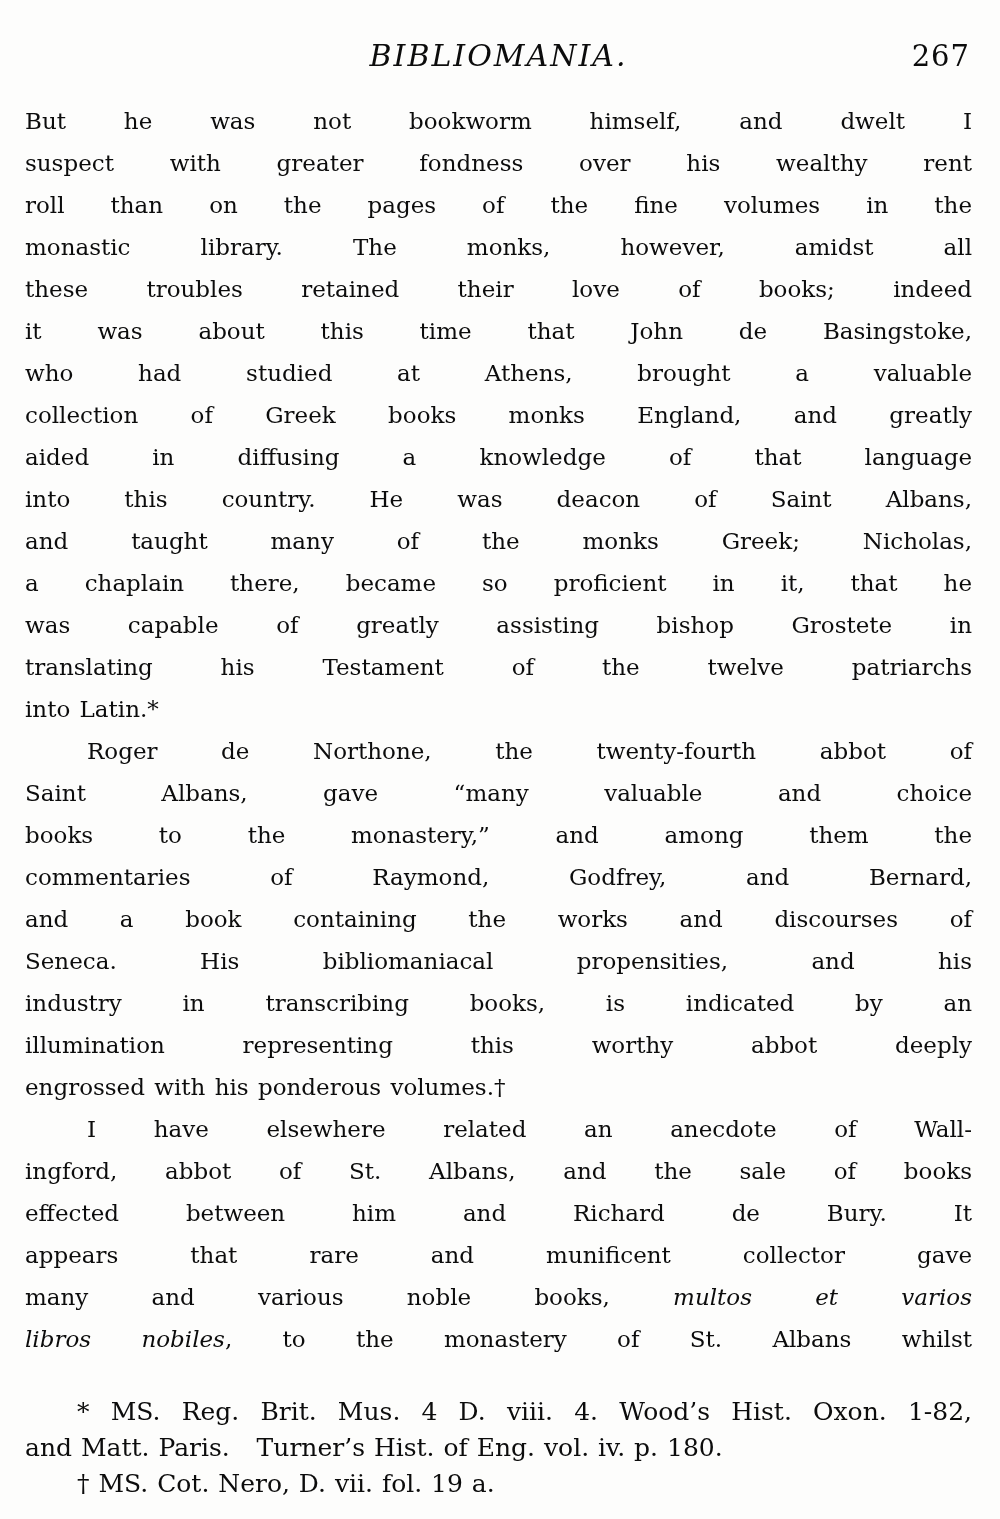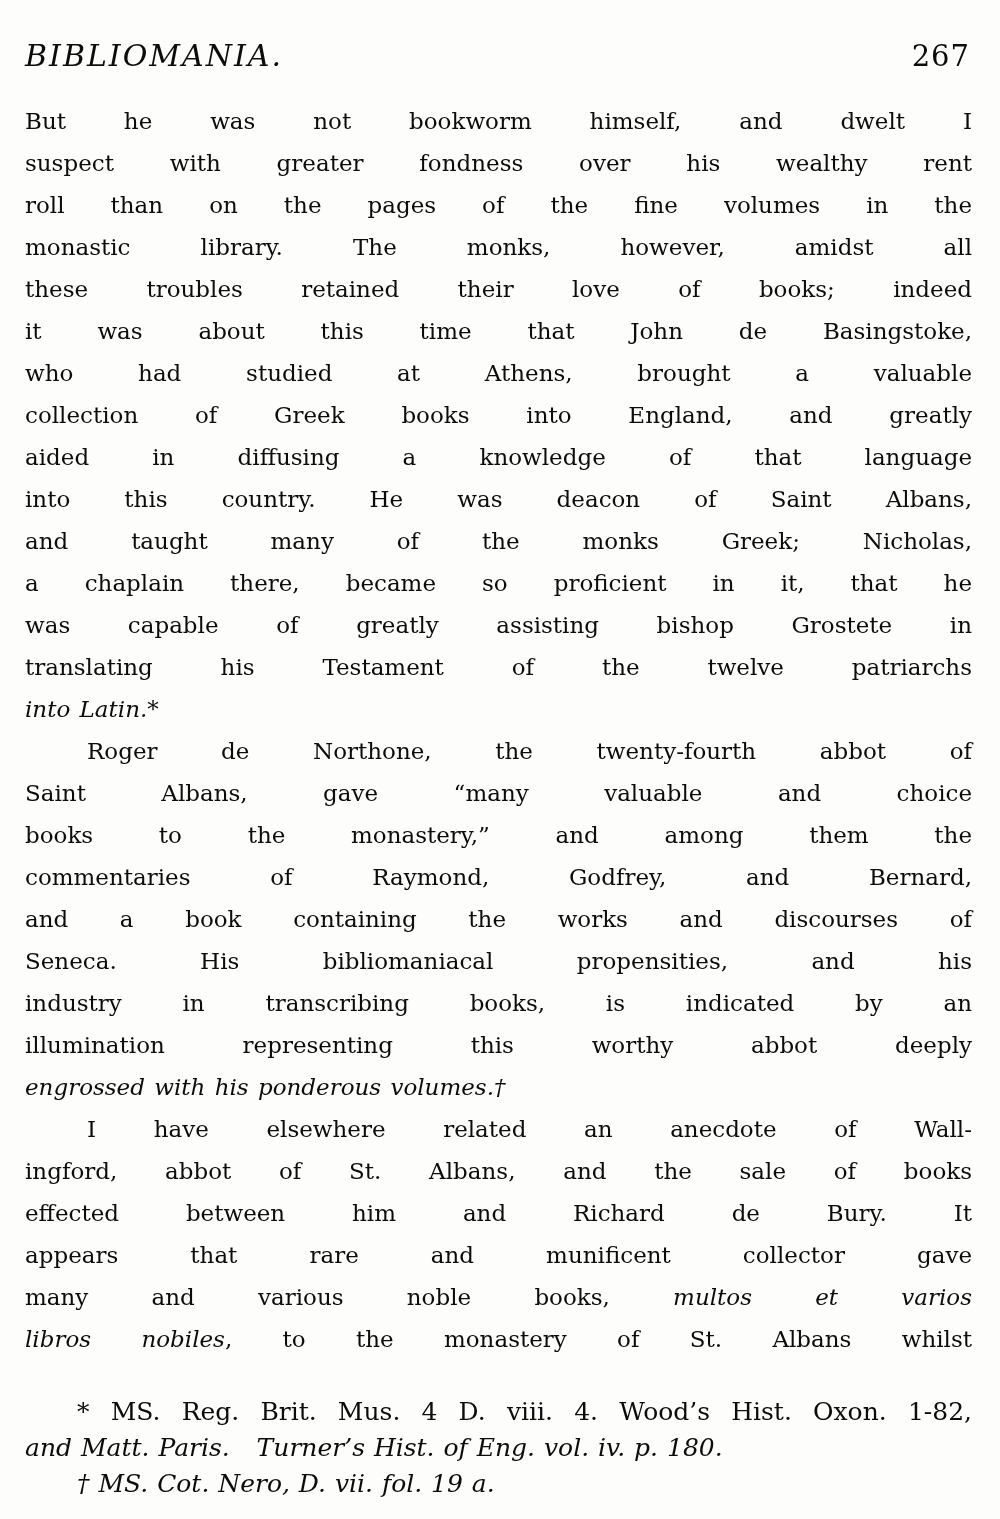--- a/index.html
+++ b/index.html
@@ -19,21 +19,21 @@
     width: 1000px;
     height: 1519px;
     padding: 36px 28px 0 25px;
   }
   .running-head {
     position: relative;
     height: 46px;
   }
   .running-title {
     display: block;
-    text-align: left;
+    text-align: center;
     font-style: italic;
     font-size: 30px;
     letter-spacing: 2px;
     line-height: 40px;
   }
   .page-number {
     position: absolute;
     right: 2px;
     top: 0;
     font-size: 29px;
@@ -52,21 +52,20 @@
     line-height: 42px;
     white-space: nowrap;
     text-align: justify;
     text-align-last: justify;
     word-spacing: 2px;
   }
   .line.left {
     white-space: pre;
     text-align: left;
     text-align-last: left;
-    font-style: italic;
   }
   .line.indent {
     text-indent: 62px;
   }
   .italic {
     font-style: italic;
   }
   .footnotes {
     margin-top: 34px;
   }
@@ -91,21 +90,21 @@
 
   <div class="body-text" id="body-text">
       <div class="para">
         <div class="line"><span>But he was not bookworm himself, and dwelt I</span></div>
         <div class="line"><span>suspect with greater fondness over his wealthy rent</span></div>
         <div class="line"><span>roll than on the pages of the fine volumes in the</span></div>
         <div class="line"><span>monastic library.  The monks, however, amidst all</span></div>
         <div class="line"><span>these troubles retained their love of books; indeed</span></div>
         <div class="line"><span>it was about this time that John de Basingstoke,</span></div>
         <div class="line"><span>who had studied at Athens, brought a valuable</span></div>
-        <div class="line"><span>collection of Greek books into England, and greatly</span></div>
+        <div class="line"><span>collection of Greek books monks England, and greatly</span></div>
         <div class="line"><span>aided in diffusing a knowledge of that language</span></div>
         <div class="line"><span>into this country.  He was deacon of Saint Albans,</span></div>
         <div class="line"><span>and taught many of the monks Greek; Nicholas,</span></div>
         <div class="line"><span>a chaplain there, became so proficient in it, that he</span></div>
         <div class="line"><span>was capable of greatly assisting bishop Grostete in</span></div>
         <div class="line"><span>translating his Testament of the twelve patriarchs</span></div>
         <div class="line left"><span>into Latin.*</span></div>
       </div>
       <div class="para">
         <div class="line indent"><span>Roger de Northone, the twenty-fourth abbot of</span></div>

